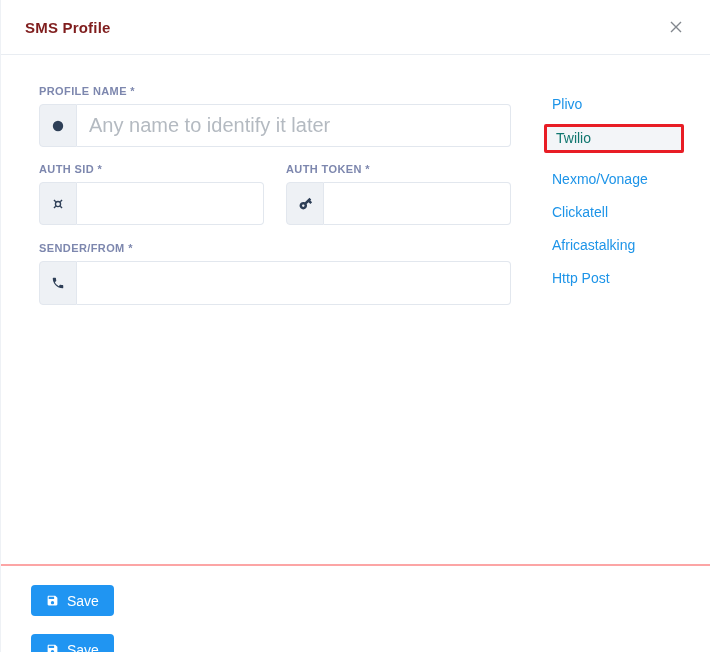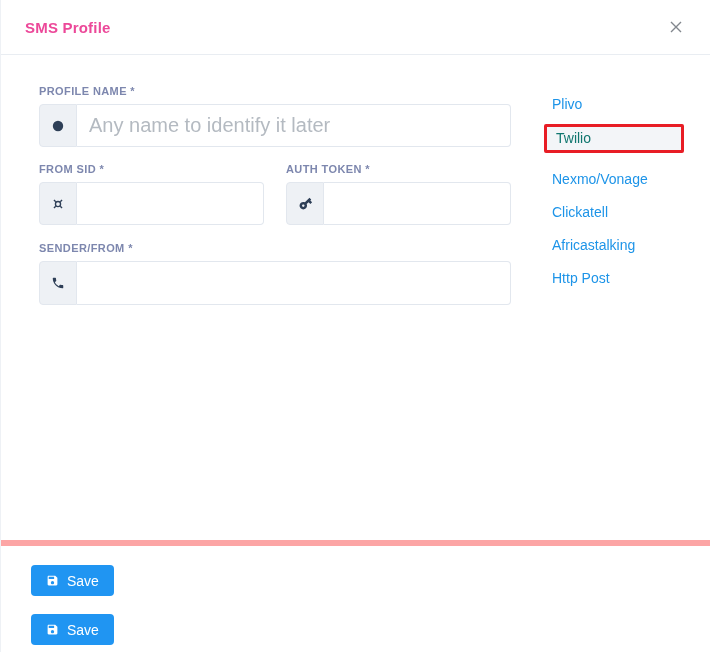--- a/index.html
+++ b/index.html
@@ -11,21 +11,21 @@
   .modal{
     width:710px;height:652px;box-sizing:border-box;background:#fff;
     border-left:1px solid #eef1f5;display:flex;flex-direction:column;
   }
   
   .modal-header{
     flex:none;height:55px;padding:0 24px;box-sizing:border-box;
     display:flex;align-items:center;justify-content:space-between;
     border-bottom:1px solid #e9edf2;
   }
-  .modal-title{font-size:15px;font-weight:700;color:#ec4899;letter-spacing:.2px;}
+  .modal-title{font-size:15px;font-weight:700;color:#7f1d1d;letter-spacing:.2px;}
   .close-btn{
     background:none;border:none;padding:2px;cursor:pointer;line-height:0;
     color:#82878e;
   }
   
   .modal-body{flex:1;box-sizing:border-box;padding:30px 24px 0 38px;display:flex;overflow:hidden;}
   .form-col{width:472px;flex:none;}
   .form-label{
     display:block;font-size:11px;font-weight:600;color:#7d87ae;
     letter-spacing:.4px;margin:0 0 7px 0;
@@ -51,21 +51,21 @@
   .provider-list li{margin-bottom:19px;font-size:14px;line-height:14px;}
   .provider-link{color:var(--link-blue,#1d94e8);text-decoration:none;cursor:pointer;display:inline-block;padding-left:8px;}
   .provider-selected{
     box-sizing:border-box;width:140px;
     border:3px solid var(--accent-red,#e81d25);background:#f3f5f8;border-radius:2px;
     padding:4px 9px 5px 9px;margin:-6px 0 13px 0;
     color:#0f766e;cursor:pointer;line-height:15px;
   }
   
   .modal-footer{
-    flex:none;height:112px;box-sizing:border-box;border-top:6px solid #fca5a5;
+    flex:none;height:88px;box-sizing:border-box;border-top:2px solid #fca5a5;
     padding:19px 0 0 30px;
   }
   .save-btn{
     display:inline-flex;align-items:center;gap:8px;
     background:var(--btn-blue,#2095f2);color:#fff;border:none;border-radius:4px;
     height:31px;padding:0 15px;font-size:14px;cursor:pointer;
     font-family:"Liberation Sans",sans-serif;
   }
   .save-row2{margin-top:18px;}
   .icon-svg{display:block;}
@@ -97,21 +97,21 @@
             <svg class="icon-svg" width="12" height="12" viewBox="0 0 12 12">
               <circle cx="6" cy="6" r="5.2" fill="currentColor"></circle>
             </svg>
           </span>
           <input class="field" type="text" placeholder="Any name to identify it later" style="">
         </div>
       </div>
 
       <div class="form-row fg" style="margin-bottom:17px;">
         <div class="col">
-          <label class="form-label">FROM SID *</label>
+          <label class="form-label">AUTH SID *</label>
           <div class="input-group">
             <span class="addon">
               <svg class="icon-svg" width="12" height="12" viewBox="0 0 16 16">
                 <circle cx="8" cy="8" r="3.4" fill="none" stroke="currentColor" stroke-width="1.8"></circle>
                 <path d="M2.6 2.6 L5 5 M11 5 L13.4 2.6 M2.6 13.4 L5 11 M11 11 L13.4 13.4" stroke="currentColor" stroke-width="1.8" fill="none"></path>
               </svg>
             </span>
             <input class="field" type="text" style="">
           </div>
         </div>

